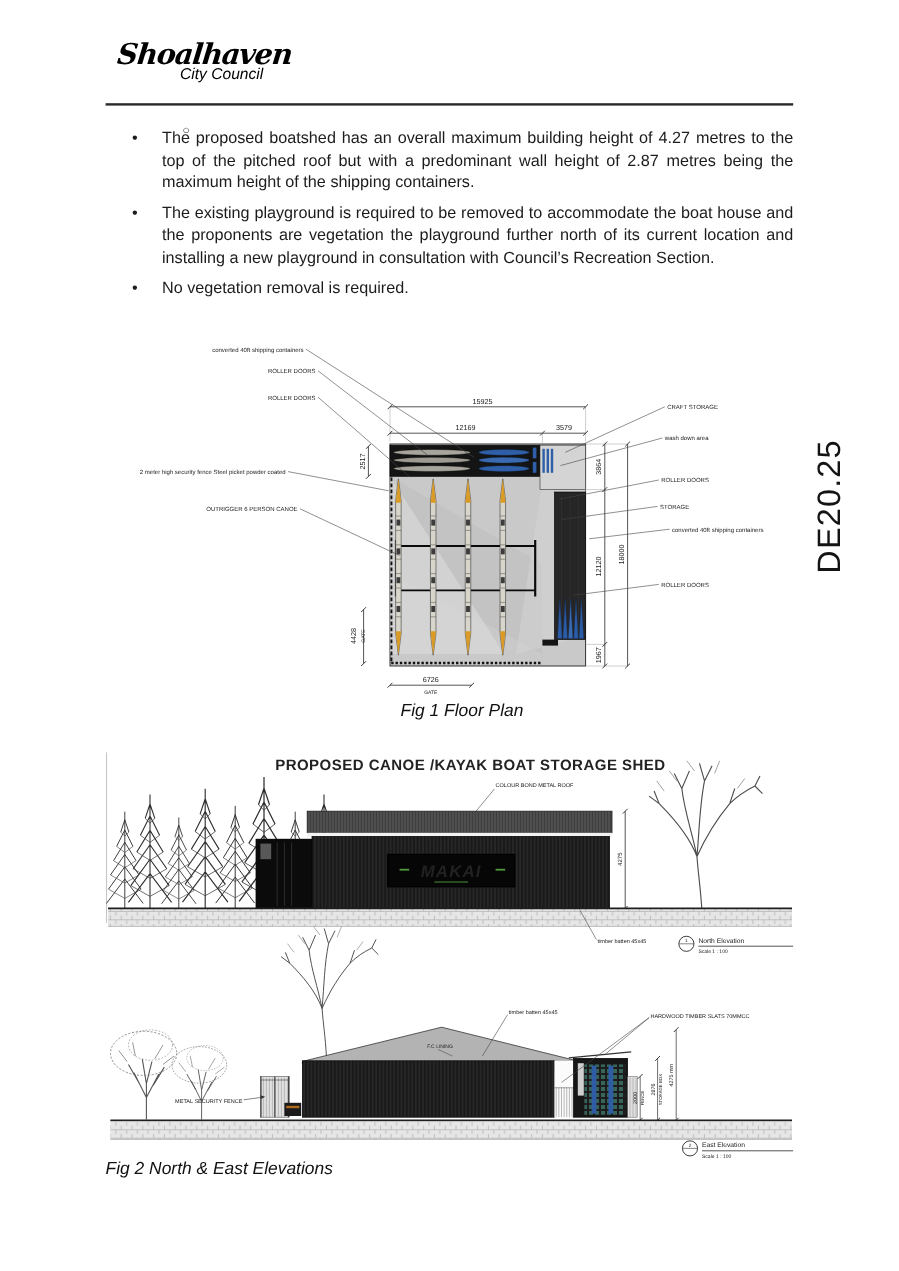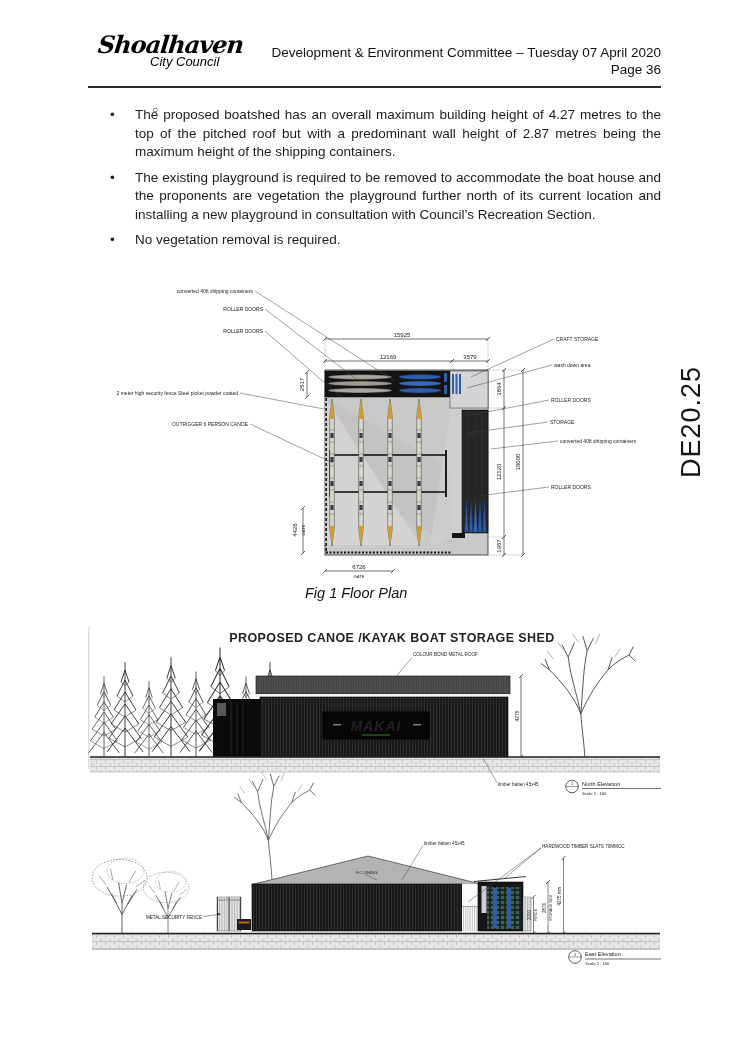--- a/index.html
+++ b/index.html
@@ -16,38 +16,34 @@
   .hdr-rule{position:absolute;left:88px;top:86px;width:573px;height:2px;background:#2a2a2a;}
   
   .textblock{position:absolute;left:88px;top:99px;width:573px;font-size:13.5px;
              line-height:18.5px;text-align:justify;color:#1c1c1c;}
   .sub-item{position:relative;padding-left:90px;margin-bottom:7px;}
   .sub-item .marker{position:absolute;left:64px;top:2px;font-size:10px;}
   .b-item{position:relative;padding-left:47px;margin-bottom:7px;}
   .b-item .marker{position:absolute;left:22px;top:0px;font-size:13.5px;}
   
   .fig-caption{position:absolute;font-style:italic;font-size:14.5px;color:#111;}
-  #cap1{left:305px;top:585px;width:160px;text-align:left;font-style:italic;}
+  #cap1{left:305px;top:585px;width:160px;text-align:center;font-style:italic;}
   #cap2{left:88px;top:966px;width:300px;}
   .deref{position:absolute;left:676px;top:366px;writing-mode:vertical-rl;
          transform:rotate(180deg);font-size:27px;letter-spacing:1px;color:#141414;}
   svg text{font-family:"Liberation Sans",sans-serif;fill:#222;}
 </style>
 </head>
 <body>
 
 <div id="page">
 
   <div class="logo">
     <div class="logo-script">Shoalhaven</div>
     <div class="logo-sub">City Council</div>
-  </div>
-  <div class="hdr-right">
-    <div>Development &amp; Environment Committee – Tuesday 07 April 2020</div>
-    <div>Page 36</div>
   </div>
   <div class="hdr-rule"></div>
 
   <div class="textblock">
     <div class="sub-item">
       <span class="marker">○</span>
     </div>
     <div class="b-item">
       <span class="marker">•</span>
       <span>The proposed boatshed has an overall maximum building height of 4.27 metres to the top of the pitched roof but with a predominant wall height of 2.87 metres being the maximum height of the shipping containers.</span>
@@ -348,14 +344,15 @@
       <g>
         <circle cx="575" cy="957" r="6.3" fill="none" stroke="#333" stroke-width="0.8"></circle>
         <path d="M569,957 H581.3" stroke="#333" stroke-width="0.5"></path>
         <text x="575" y="955.5" font-size="4" text-anchor="middle">2</text>
         <text x="585" y="956" font-size="5.6">East Elevation</text>
         <path d="M585,959 H661" stroke="#333" stroke-width="0.7"></path>
         <text x="585" y="965" font-size="4.2" fill="#555">Scale 1 : 100</text>
       </g>
     </g>
   </svg>
+  <div class="fig-caption" id="cap2">Fig 2 North &amp; East Elevations</div>
 
 </div>
 
 </body></html>

